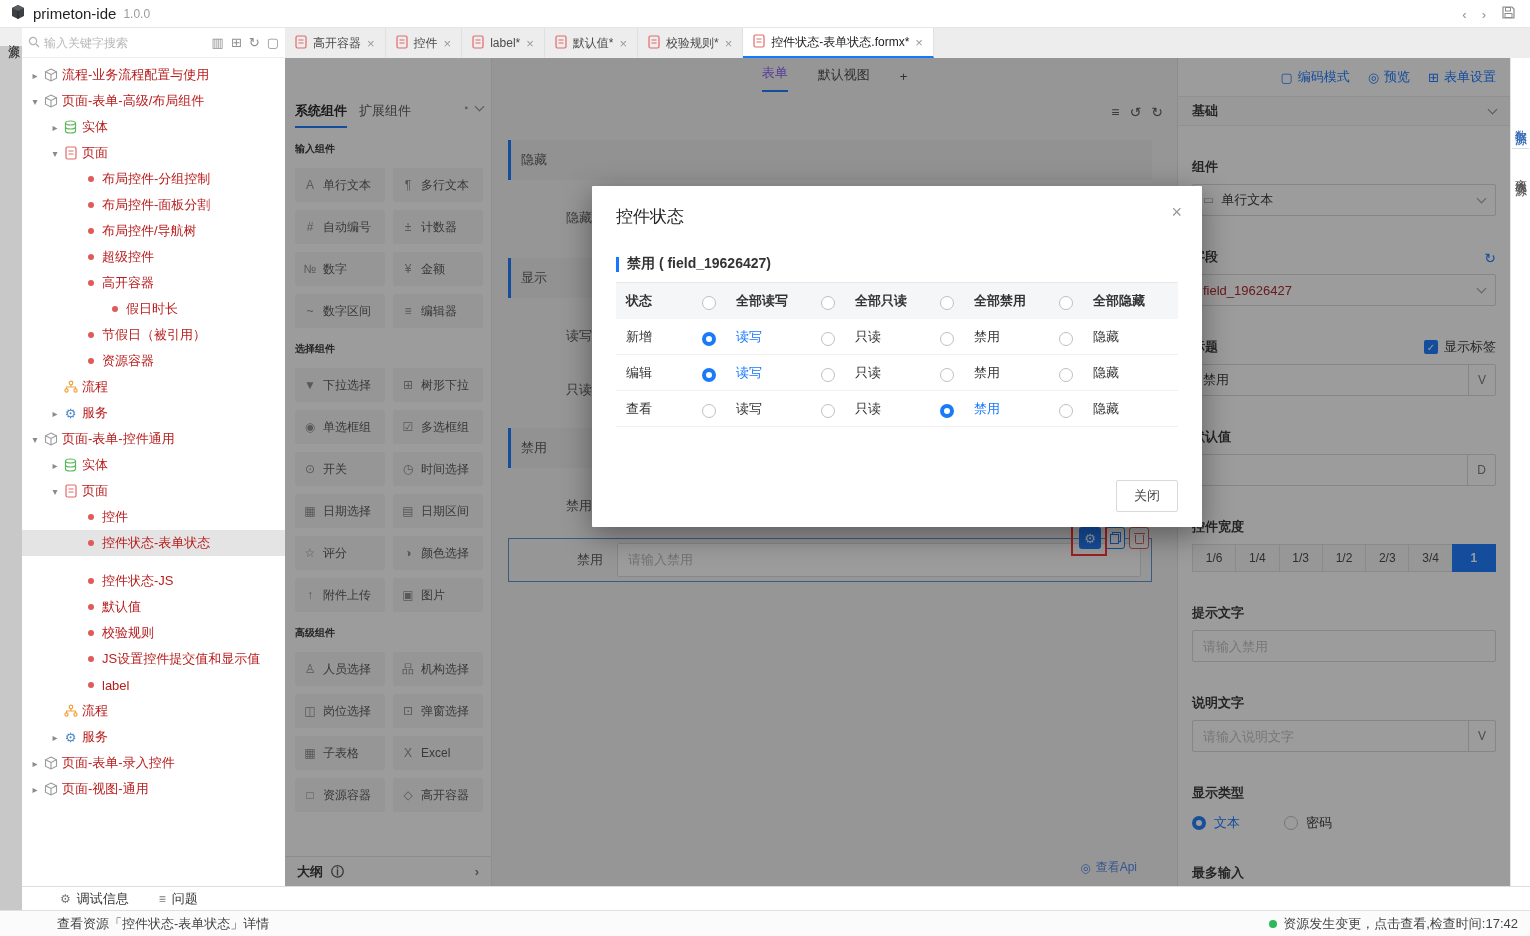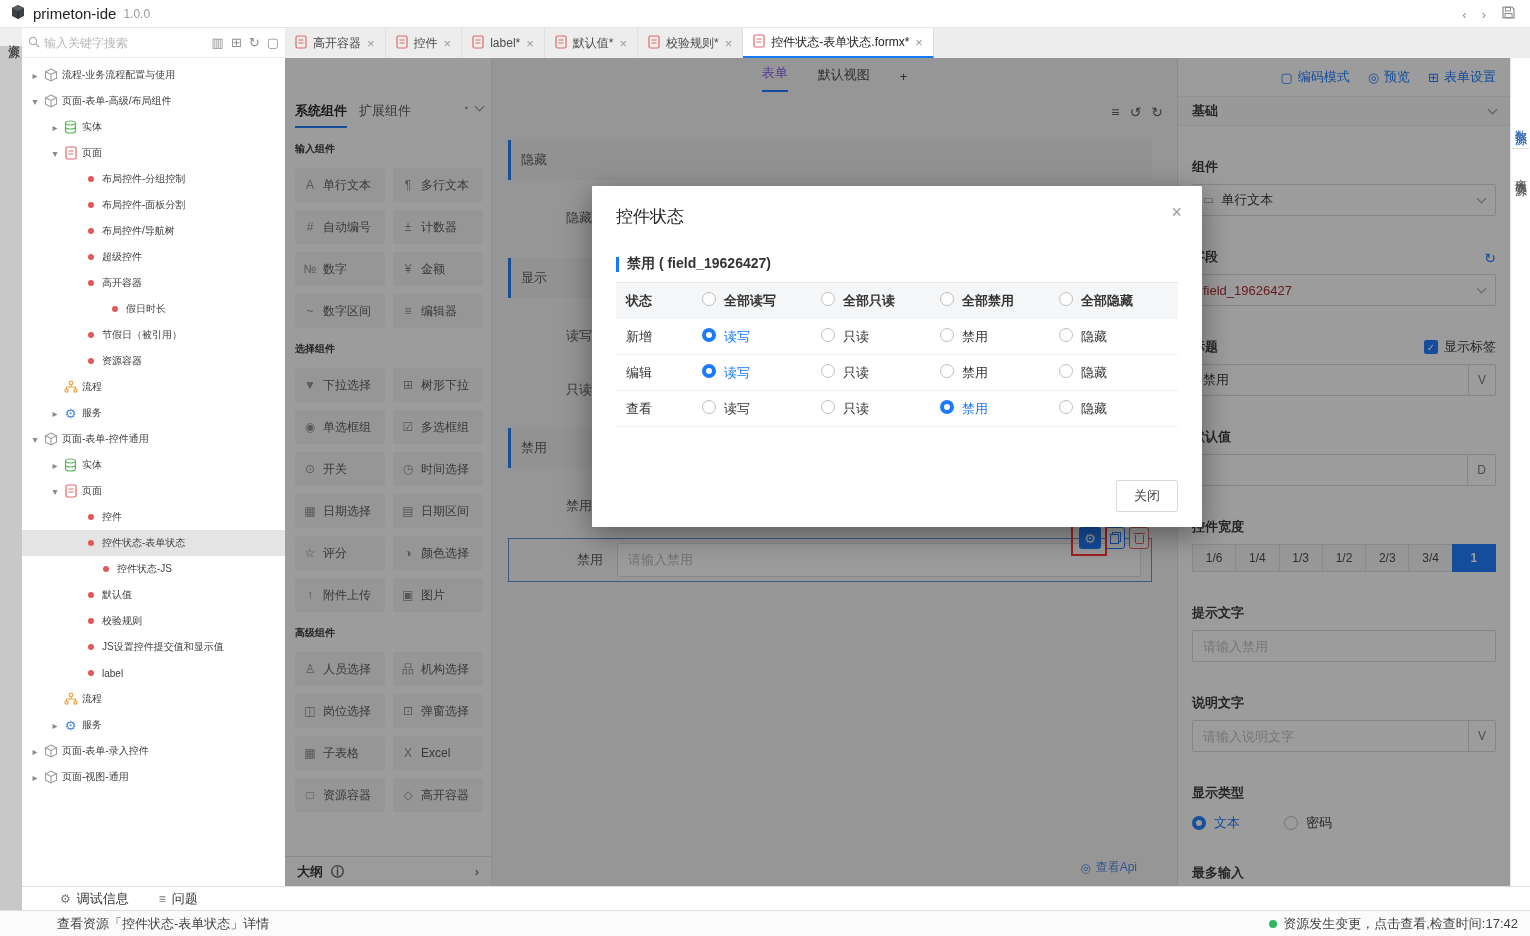--- a/index.html
+++ b/index.html
@@ -32,21 +32,21 @@
 
 
 .tree-panel{position:absolute;left:22px;top:58px;width:263px;height:828px;background:#fff;z-index:4;overflow:hidden;padding-top:4px}
 .tree-row{height:26px;display:flex;align-items:center;cursor:pointer;white-space:nowrap}
 .tree-row.selected{background:#e4e4e4}
 .tree-arrow{width:14px;font-size:10px;color:#8a8a8a;text-align:center;flex:none}
 .tree-ic{width:17px;flex:none;display:inline-flex;align-items:center;justify-content:center}
 .tree-ic.gear{color:#4a86c8;font-size:13px}
 .tree-dot{width:17px;flex:none;display:inline-flex;align-items:center;justify-content:center}
 .tree-dot::before{content:"";width:6px;height:6px;border-radius:50%;background:#e05a5a}
-.tree-label{margin-left:3px;font-size:10px;color:#404040}
+.tree-label{margin-left:3px;font-size:13px;color:#b91c1c}
 
 
 .palette{position:absolute;left:285px;top:58px;width:207px;height:828px;background:#fff;border-right:1px solid #e8e8e8;z-index:1}
 .pal-tabs{position:absolute;top:44px;left:10px;right:8px;height:26px;display:flex;align-items:flex-start;gap:12px;font-size:13px}
 .pal-tab{color:#444;padding-bottom:6px;cursor:pointer;font-weight:bold}
 .pal-tab.on{color:#222;border-bottom:2px solid #1677ff}
 .pal-tab.off{font-weight:normal;color:#555}
 .pal-tools{margin-left:auto;display:flex;align-items:center;gap:8px;color:#9a9a9a;font-size:10px}
 .chev-down{width:7px;height:7px;border-right:1px solid #888;border-bottom:1px solid #888;transform:rotate(45deg);margin-bottom:3px}
 .pal-body{position:absolute;top:78px;left:10px;right:8px;bottom:32px;overflow:hidden}
@@ -129,21 +129,21 @@
 .modal{position:absolute;left:592px;top:186px;width:610px;height:341px;background:#fff;border-radius:1px;box-shadow:0 8px 30px rgba(0,0,0,.4);z-index:100}
 .modal-title{padding:19px 24px 0;font-size:17px;color:#262626}
 .modal-close{position:absolute;right:20px;top:16px;color:#999;font-size:18px;cursor:pointer}
 .modal-section{margin:27px 24px 0;display:flex;align-items:center;border-bottom:1px solid #e8e8e8;padding-bottom:9px}
 .msec-bar{width:3px;height:15px;background:#1677ff;margin-right:8px}
 .msec-title{font-weight:bold;font-size:14px;color:#333}
 .modal-table{margin:0 24px}
 .m-row{height:36px;display:flex;align-items:center;border-bottom:1px solid #f0f0f0}
 .m-row.m-head{background:#f5f6f7;font-weight:bold;border-bottom:none}
 .m-c0{width:86px;padding-left:10px;color:#333}
-.m-c{flex:1;display:flex;align-items:flex-start;gap:8px}
+.m-c{flex:1;display:flex;align-items:flex-end;gap:20px}
 .m-lbl.sel{color:#1677ff}
 .modal-footer{position:absolute;right:24px;bottom:15px}
 .btn-close{padding:6px 17px;border:1px solid #d9d9d9;border-radius:2px;background:#fff;font-size:13px;color:#444;cursor:pointer}
 
 
 .bottom-bar{position:absolute;left:22px;right:0;bottom:26px;height:24px;background:#fff;border-top:1px solid #ddd;display:flex;align-items:center;padding-left:38px;gap:30px;z-index:5}
 .btab{display:flex;align-items:center;gap:6px;color:#333;cursor:pointer}
 .btab .ic{color:#777;font-size:12px}
 .status-bar{position:absolute;left:0;right:0;bottom:0;height:26px;background:#fbfbfb;border-top:1px solid #e0e0e0;display:flex;align-items:center;justify-content:space-between;padding:0 12px 0 57px;font-size:13px;color:#444;z-index:5}
 .status-right{display:flex;align-items:center;gap:6px}
@@ -377,21 +377,21 @@
       <div class="tree-row" style="padding-left: 46px;">
         <span class="tree-arrow"></span>
         <span class="tree-dot"></span>
         <span class="tree-label">控件</span>
       </div>
       <div class="tree-row selected" style="padding-left: 46px;">
         <span class="tree-arrow"></span>
         <span class="tree-dot"></span>
         <span class="tree-label">控件状态-表单状态</span>
       </div>
-      <div class="tree-row" style="padding-left: 61px;">
+      <div class="tree-row" style="padding-left: 46px; margin-top: 12px;">
         <span class="tree-arrow"></span>
         <span class="tree-dot"></span>
         <span class="tree-label">控件状态-JS</span>
       </div>
       <div class="tree-row" style="padding-left: 46px;">
         <span class="tree-arrow"></span>
         <span class="tree-dot"></span>
         <span class="tree-label">默认值</span>
       </div>
       <div class="tree-row" style="padding-left: 46px;">

